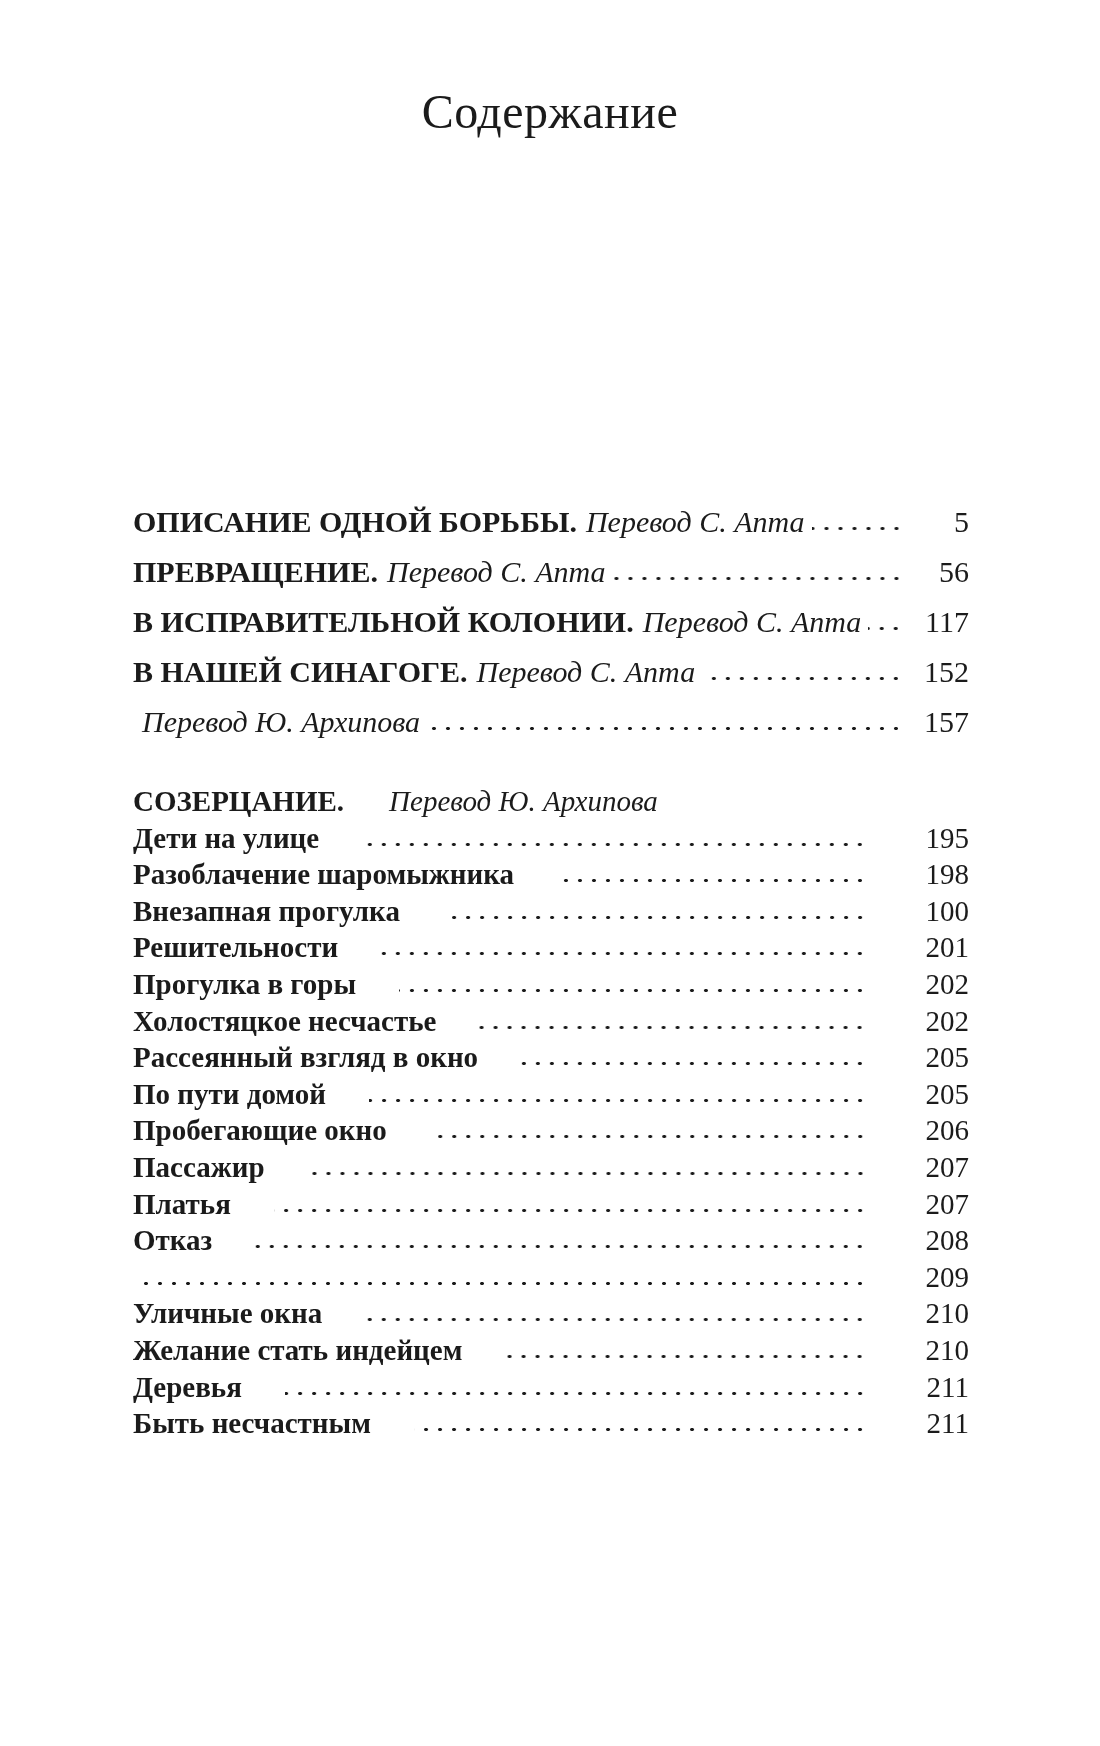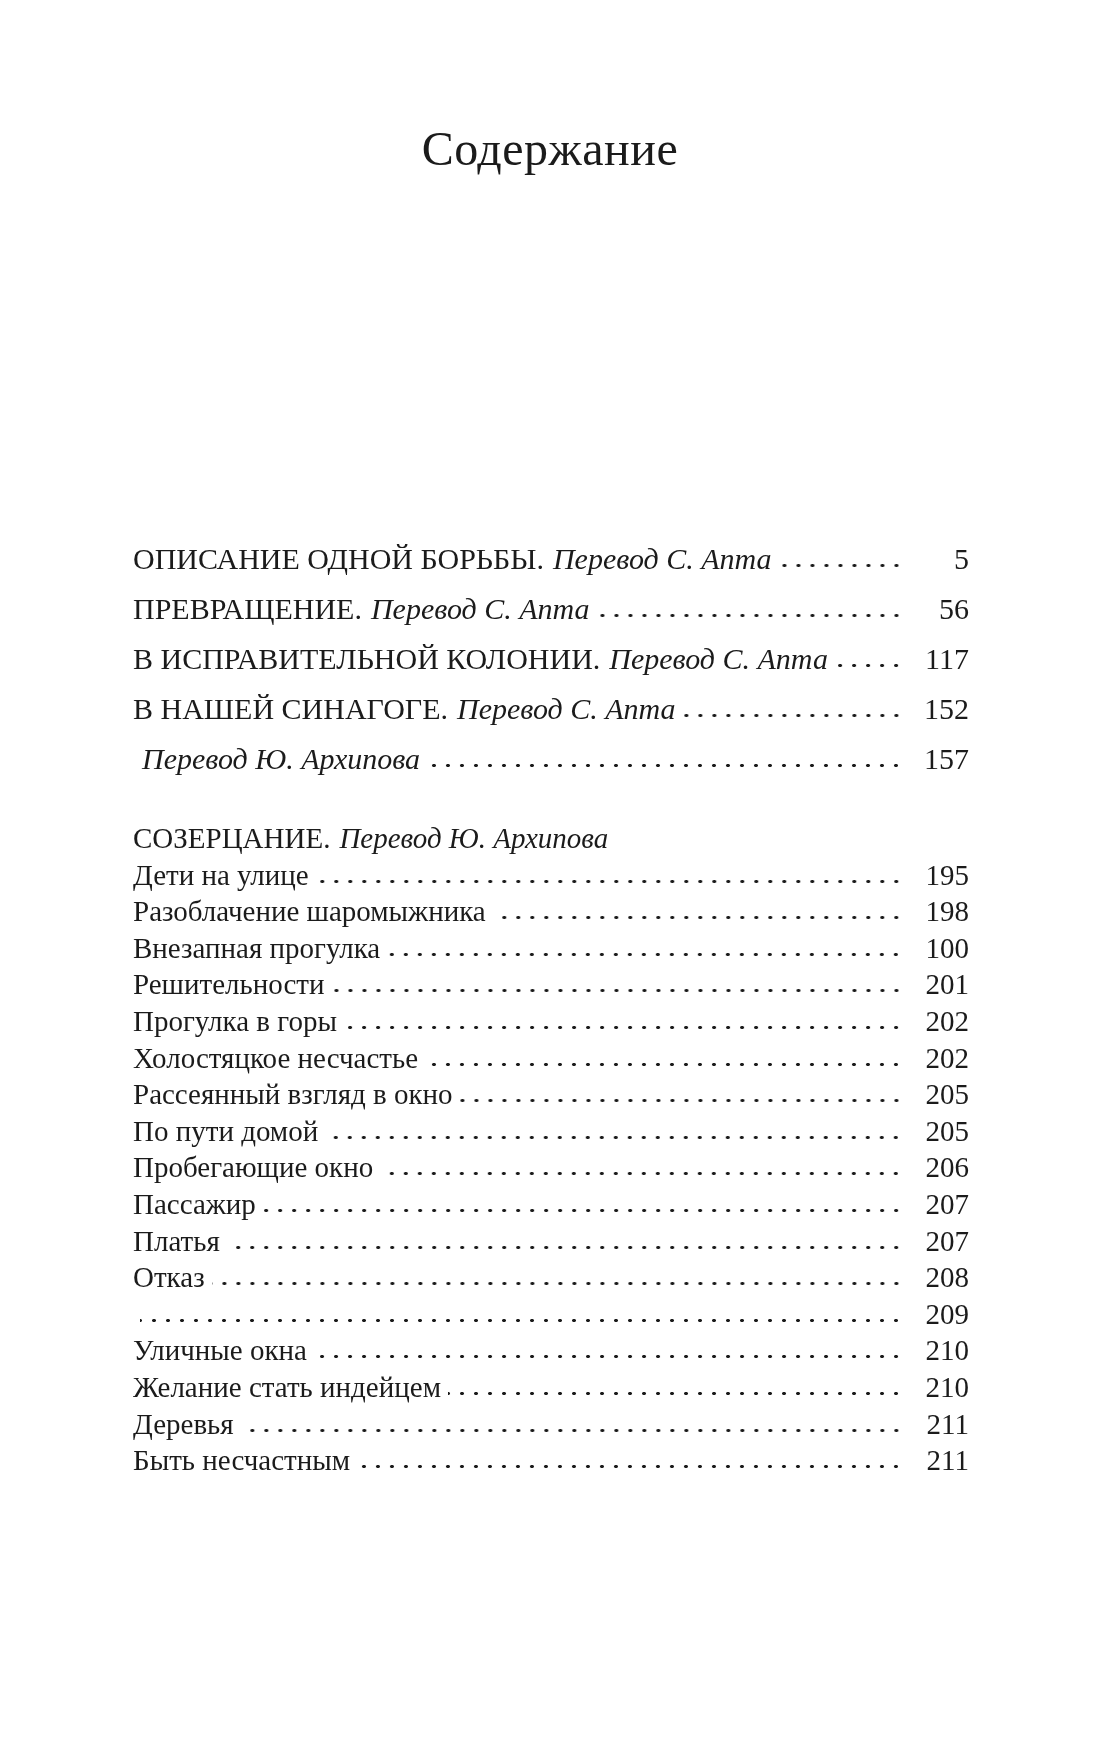--- a/index.html
+++ b/index.html
@@ -10,21 +10,21 @@
   body {
     width: 1100px;
     height: 1746px;
     overflow: hidden;
     font-family: "Liberation Serif", "DejaVu Serif", serif;
     color: #1b1b1b;
   }
   .page {
     width: 1100px;
     height: 1502px;
-    padding-top: 120px;
+    padding-top: 83px;
     box-sizing: border-box;
   }
   .page-title {
     margin: 0;
     text-align: center;
     font-size: 48px;
     font-weight: normal;
     line-height: 58px;
     letter-spacing: 0.5px;
   }
@@ -45,23 +45,25 @@
   .section-2 {
     margin-top: 36px;
   }
   .section-2 .header-row {
     line-height: 46px;
     font-size: 30px;
   }
   .section-2 .row {
     line-height: 36.6px;
     font-size: 29px;
+    gap: 36px;
   }
   .etitle {
     flex: 0 0 auto;
+    font-weight: bold;
   }
   .trans {
     flex: 0 0 auto;
     font-style: italic;
     margin-left: 9px;
   }
   .dots {
     flex: 1 1 auto;
     height: 5px;
     margin-left: 7px;

